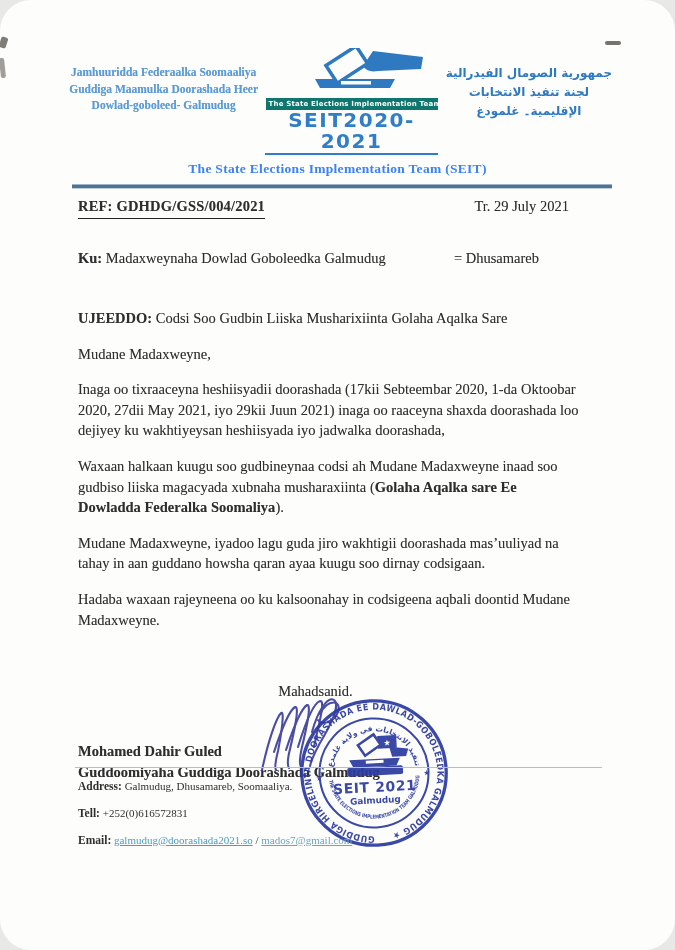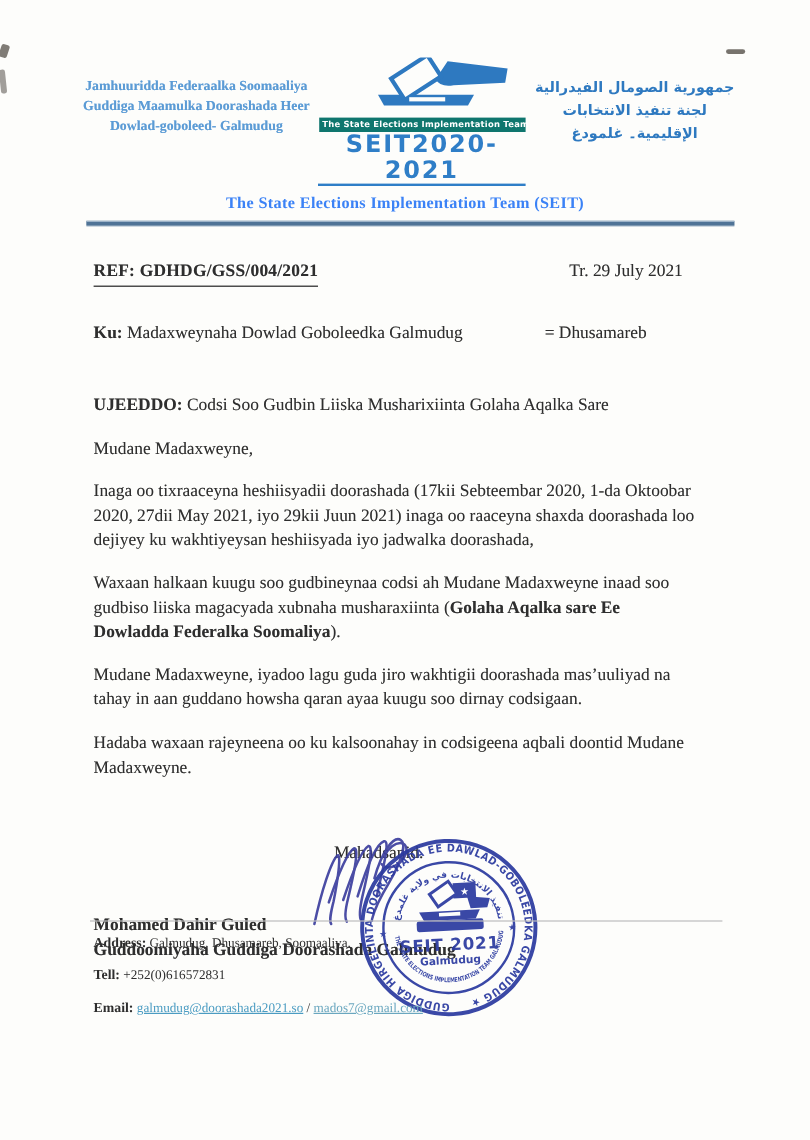--- a/index.html
+++ b/index.html
@@ -5,20 +5,21 @@
   * { margin:0; padding:0; box-sizing:border-box; }
   html,body { background:#e8e8e6; }
   .page {
     position:relative;
     width:675px; height:950px;
     margin:0 auto;
     background:#fdfdfb;
     font-family:"Liberation Serif", serif;
     color:#2e2e2e;
     overflow:hidden;
+    border-radius:31px;
   }
   
   .artifact { position:absolute; background:#55504a; border-radius:2px; }
   .artifact.a1 { left:0; top:37px; width:7px; height:11px; opacity:.75; transform:rotate(18deg); }
   .artifact.a2 { left:0; top:58px; width:5px; height:20px; opacity:.55; transform:rotate(-6deg); }
   .artifact.a3 { left:605px; top:41px; width:16px; height:4px; opacity:.8; }
 
   
   .header { display:flex; justify-content:space-between; align-items:flex-start; padding:52px 55px 0 62px; }
   .hdr-left {
@@ -52,21 +53,21 @@
     font-size:13.5px; font-weight:bold; color:#3b82f6;
     letter-spacing:.3px;
   }
   .hdr-rule {
     margin:7px 63px 0 72px; height:4px;
     background:#4f7396; border-top:1px solid #9db3c8;
     box-shadow:0 1px 0 #c2cfda;
   }
 
   
-  .content { padding:28px 92px 0 78px; font-size:14.5px; line-height:1.42;
+  .content { padding:8px 92px 0 78px; font-size:14.5px; line-height:1.42;
              text-shadow:0 0 .4px rgba(40,40,40,.35); }
   .row { display:flex; }
   .ref-row { justify-content:space-between; }
   .ref { font-weight:bold; border-bottom:1.6px solid #222; padding-bottom:1px; letter-spacing:.2px; }
   .date { font-weight:normal; margin-right:14px; }
   .to-row { margin-top:29px;gap:32px; }
   .to-loc { margin-left:auto; margin-right:44px; }
   .bold { font-weight:bold; }
   .subject-row { margin-top:40px; }
   .salutation { margin-top:15px; }

